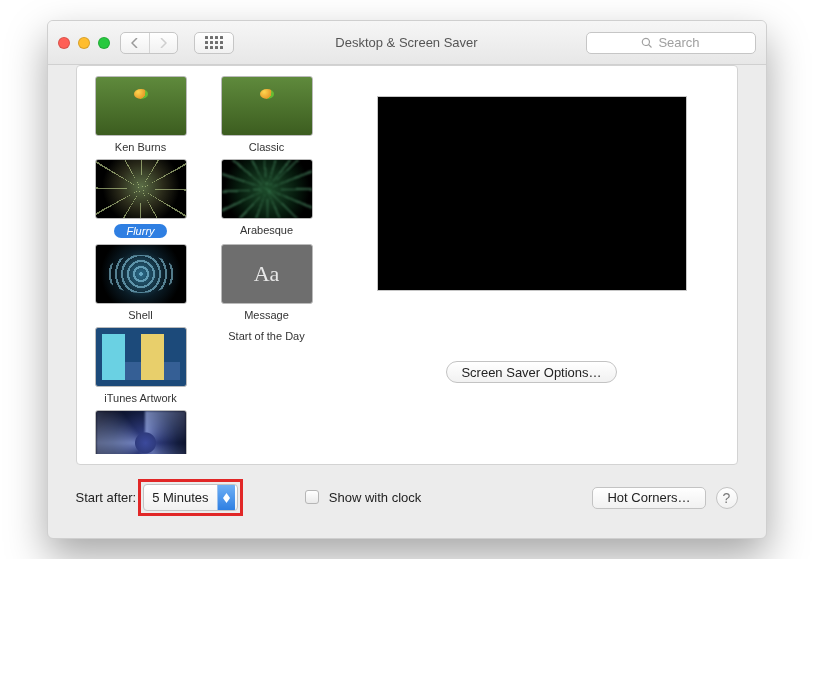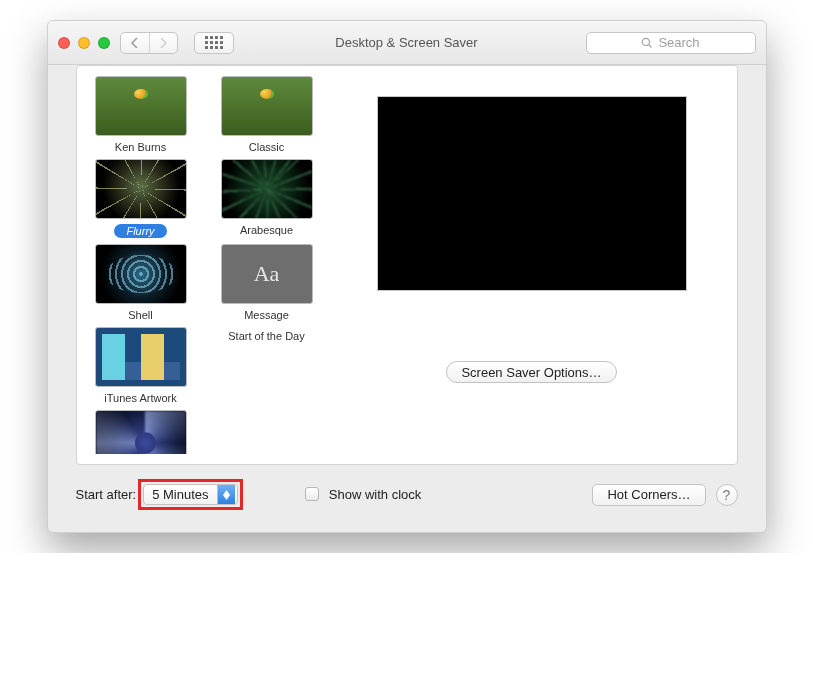--- a/index.html
+++ b/index.html
@@ -164,21 +164,21 @@
   
   .bottom-row{
     margin-top:14px;
     display:flex; align-items:center; gap:2px;
   }
   .label{font-size:13px;color:#222}
   .highlight-box{
     border:3px solid #e12727; padding:2px; display:inline-flex;
   }
   .popup{
-    height:21px; min-width:95px; background:linear-gradient(#ffffff,#f1f1f1);
+    height:27px; min-width:95px; background:linear-gradient(#ffffff,#f1f1f1);
     border:1px solid #c3c3c3; border-radius:4px; display:flex; align-items:stretch;
     font-size:13px; color:#222; overflow:hidden;
   }
   .popup .popup-label{padding:0 8px;display:flex;align-items:center}
   .popup .popup-arrows{
     width:18px; background:linear-gradient(#6fb0f5,#2f7fe2);
     display:flex; flex-direction:column; align-items:center; justify-content:center;
     border-left:1px solid #9cc2ee;
   }
   .popup .popup-arrows svg{width:7px;height:5px;fill:#fff}

